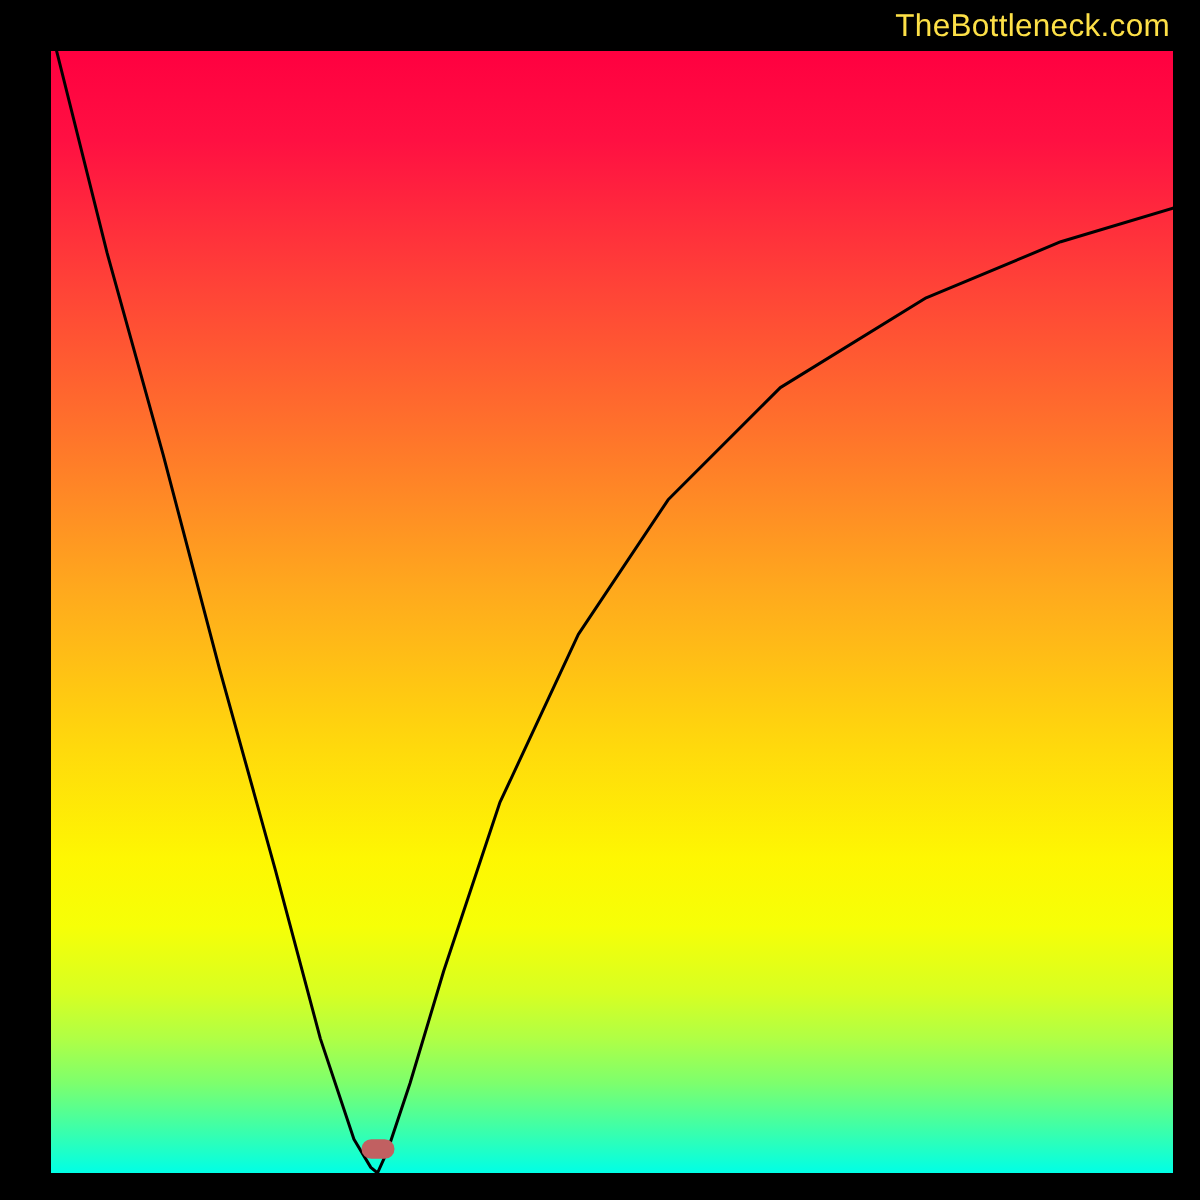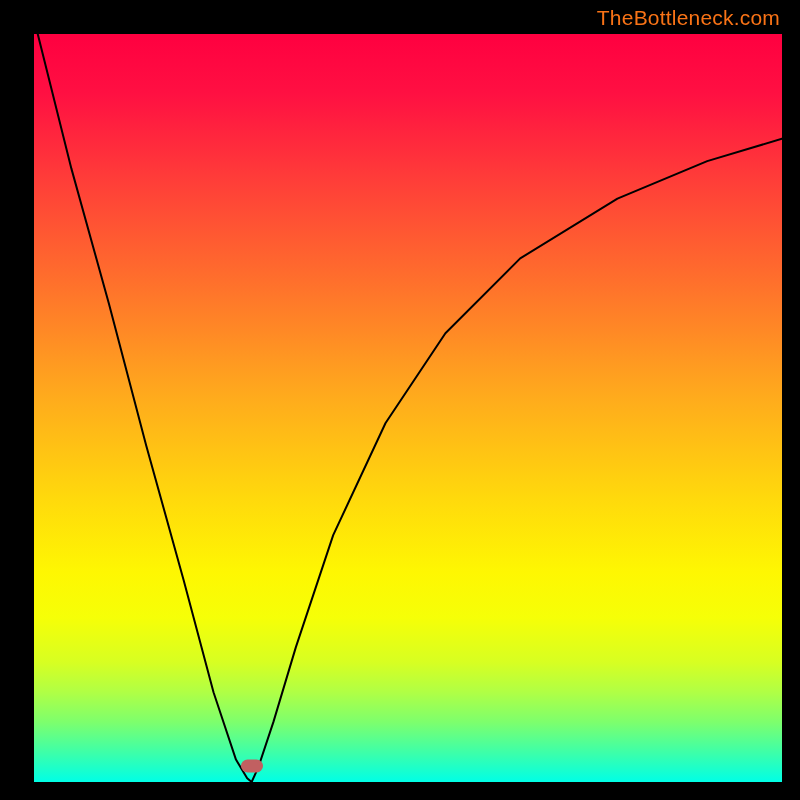--- a/index.html
+++ b/index.html
@@ -30,21 +30,21 @@
   .curve-svg {
     position: absolute;
     left: 0; top: 0;
     width: 100%; height: 100%;
   }
 
   .watermark {
     position: absolute;
     top: 6px;
     right: 20px;
-    color: #f97316;
+    color: #fde047;
     font-size: 21px;
     font-weight: 500;
     letter-spacing: 0.2px;
   }
 
   .marker {
     position: absolute;
     width: 22px;
     height: 13px;
     border-radius: 7px;

